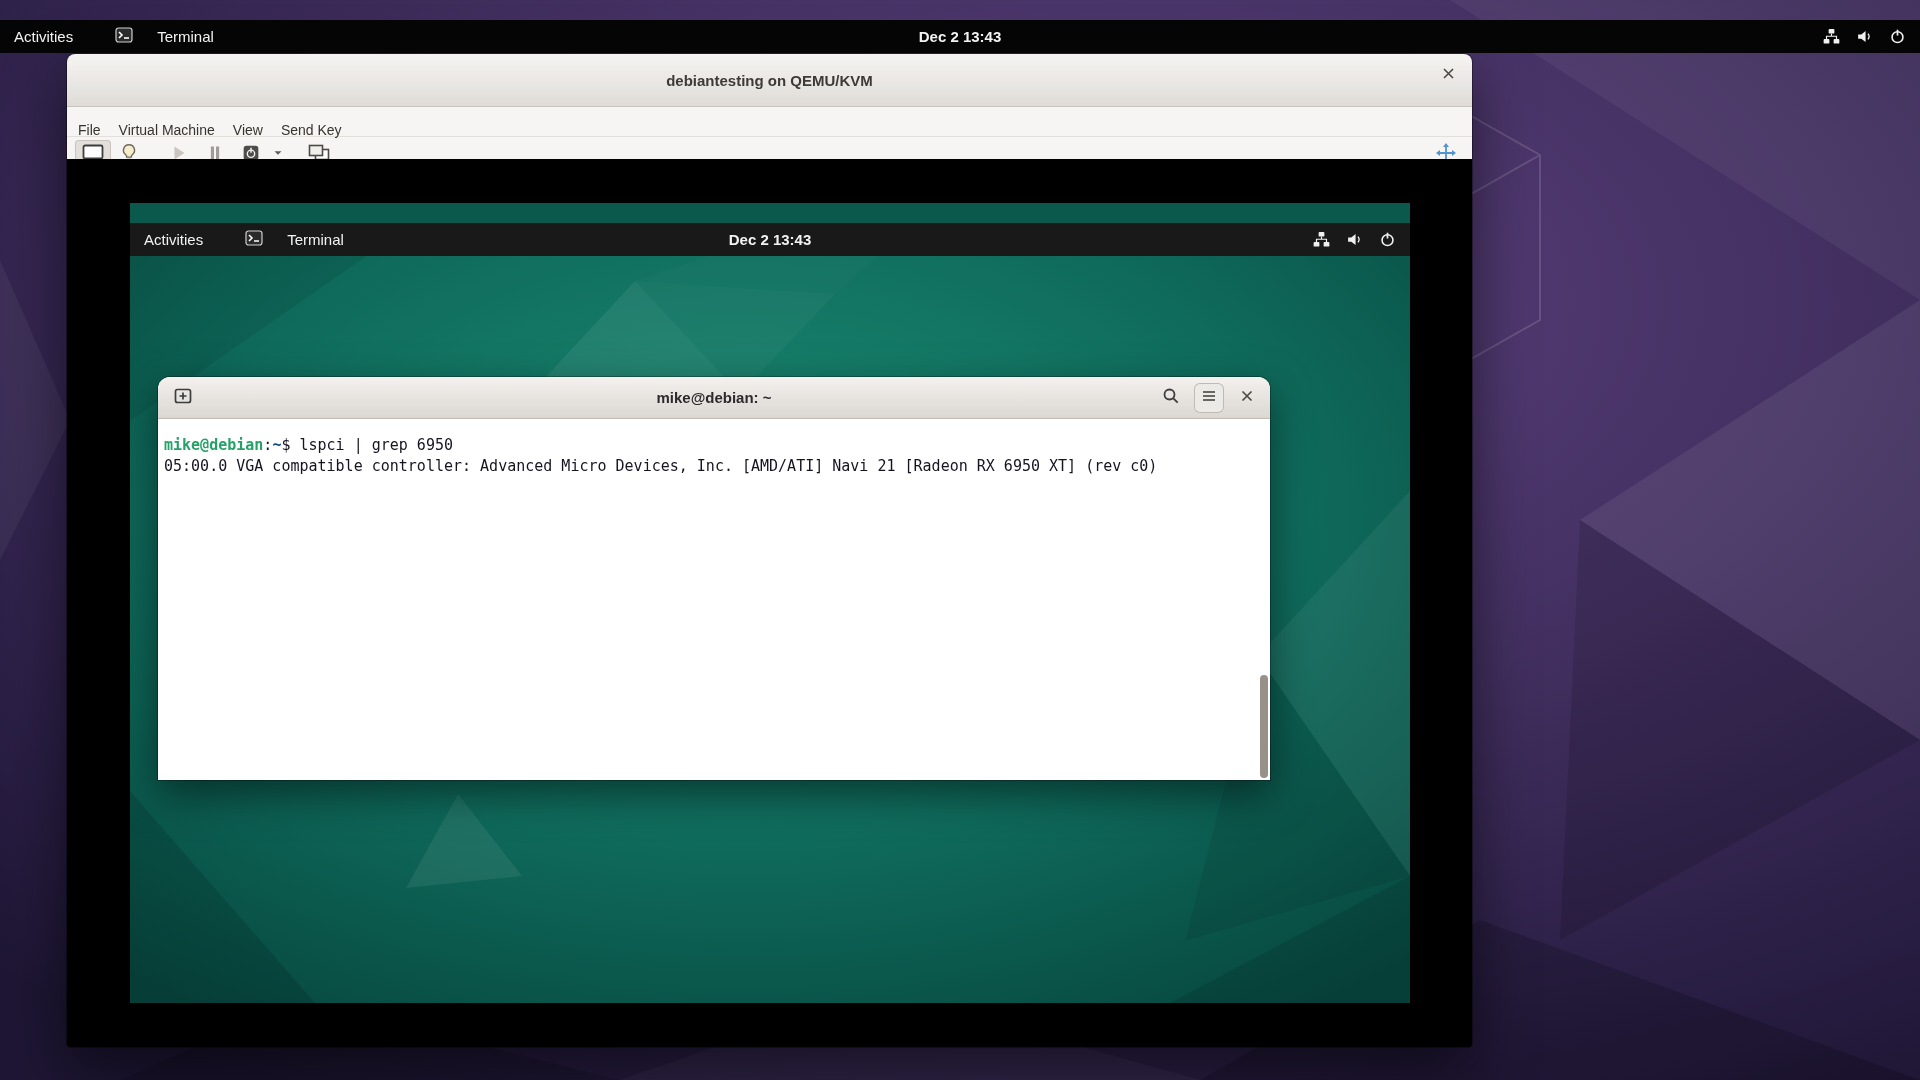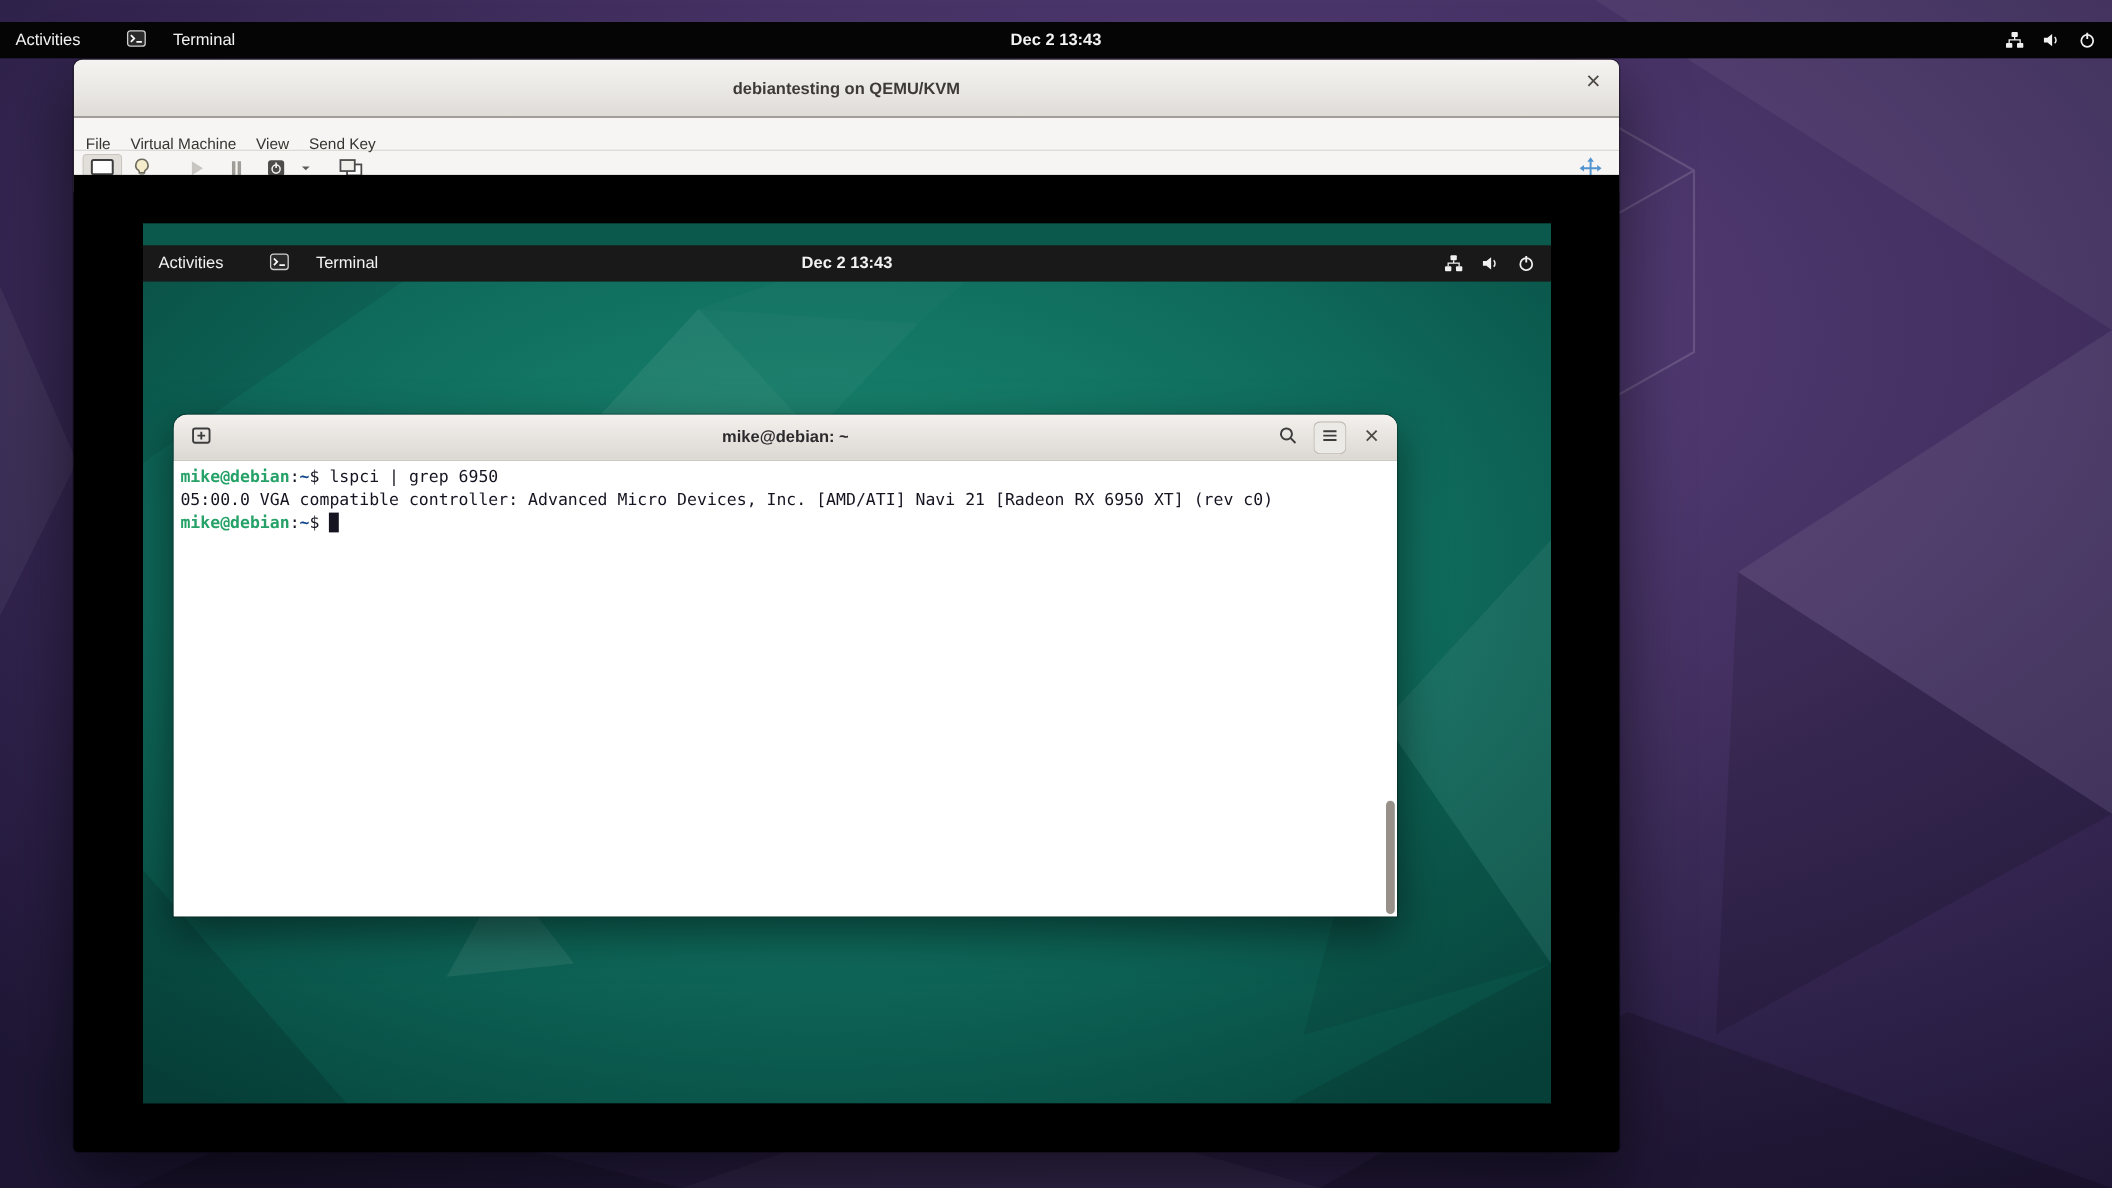--- a/index.html
+++ b/index.html
@@ -62,21 +62,21 @@
   
   .guest-screen {
     position:absolute; left:63px; top:44px; width:1280px; height:800px;
     background:#0b584d; overflow:hidden;
   }
   .topbar.guest { top:0; background:#191919; }
   .guest-wall { position:absolute; left:0; top:33px; width:1280px; height:767px; }
 
   
   .gterm {
-    position:absolute; left:28px; top:174px; width:1112px; height:456px;
+    position:absolute; left:28px; top:174px; width:1112px; height:403px;
     border-radius:12px 12px 0 0; z-index:10;
     box-shadow:0 14px 40px rgba(0,0,0,0.5), 0 0 0 1px rgba(0,0,0,0.28);
     background:#fff;
   }
   .gterm-header {
     height:42px; border-radius:12px 12px 0 0;
     background:linear-gradient(#f4f1ee,#dbd7d2);
     border-bottom:1px solid #c2bcb4;
     position:relative; display:flex; align-items:center; justify-content:center;
   }
@@ -84,21 +84,21 @@
   .hbtn {
     width:30px; height:30px; border-radius:6px; display:flex;
     align-items:center; justify-content:center; cursor:pointer;
   }
   .hbtn.left { position:absolute; left:10px; top:6px; }
   .gterm-header .rightgrp { position:absolute; right:8px; top:6px; display:flex; gap:8px; }
   .hbtn.framed { box-shadow:inset 0 0 0 1px #c0bab1; background:#eceae6; }
 
   .gterm-body {
     position:absolute; left:0; right:0; top:42px; bottom:0; background:#ffffff;
-    padding:4px 0 0 6px; overflow:hidden; cursor:text;
+    padding:16px 0 0 6px; overflow:hidden; cursor:text;
   }
   .term-line {
     font-family:"DejaVu Sans Mono", monospace;
     font-size:15px; line-height:21px; color:#171421; white-space:pre;
   }
   .t-user { color:#26a269; font-weight:bold; }
   .t-path { color:#12488b; font-weight:bold; }
   .cursor-block {
     display:inline-block; width:9px; height:18px; background:#171421; vertical-align:-4px;
   }
@@ -348,20 +348,19 @@
                     <path d="M2.5 2.5l9 9M11.5 2.5l-9 9" stroke="#4d4a46" stroke-width="1.7"></path>
                   </svg>
               </span>
             </span>
           </span>
         </div>
 
         <div class="gterm-body">
           <div class="term-line"><span class="t-user">mike@debian</span><span>:</span><span class="t-path">~</span><span>$ </span><span>lspci | grep 6950</span></div>
           <div class="term-line"><span>05:00.0 VGA compatible controller: Advanced Micro Devices, Inc. [AMD/ATI] Navi 21 [Radeon RX 6950 XT] (rev c0)</span></div>
-          <div class="term-line"><span class="t-user">mike@debian</span><span>:</span><span class="t-path">~</span><span>$ </span><span class="cursor-block"></span></div>
           <div class="scroll-thumb"></div>
         </div>
       </div>
 
     </div>
   </div>
 </div>
 
 </body></html>

